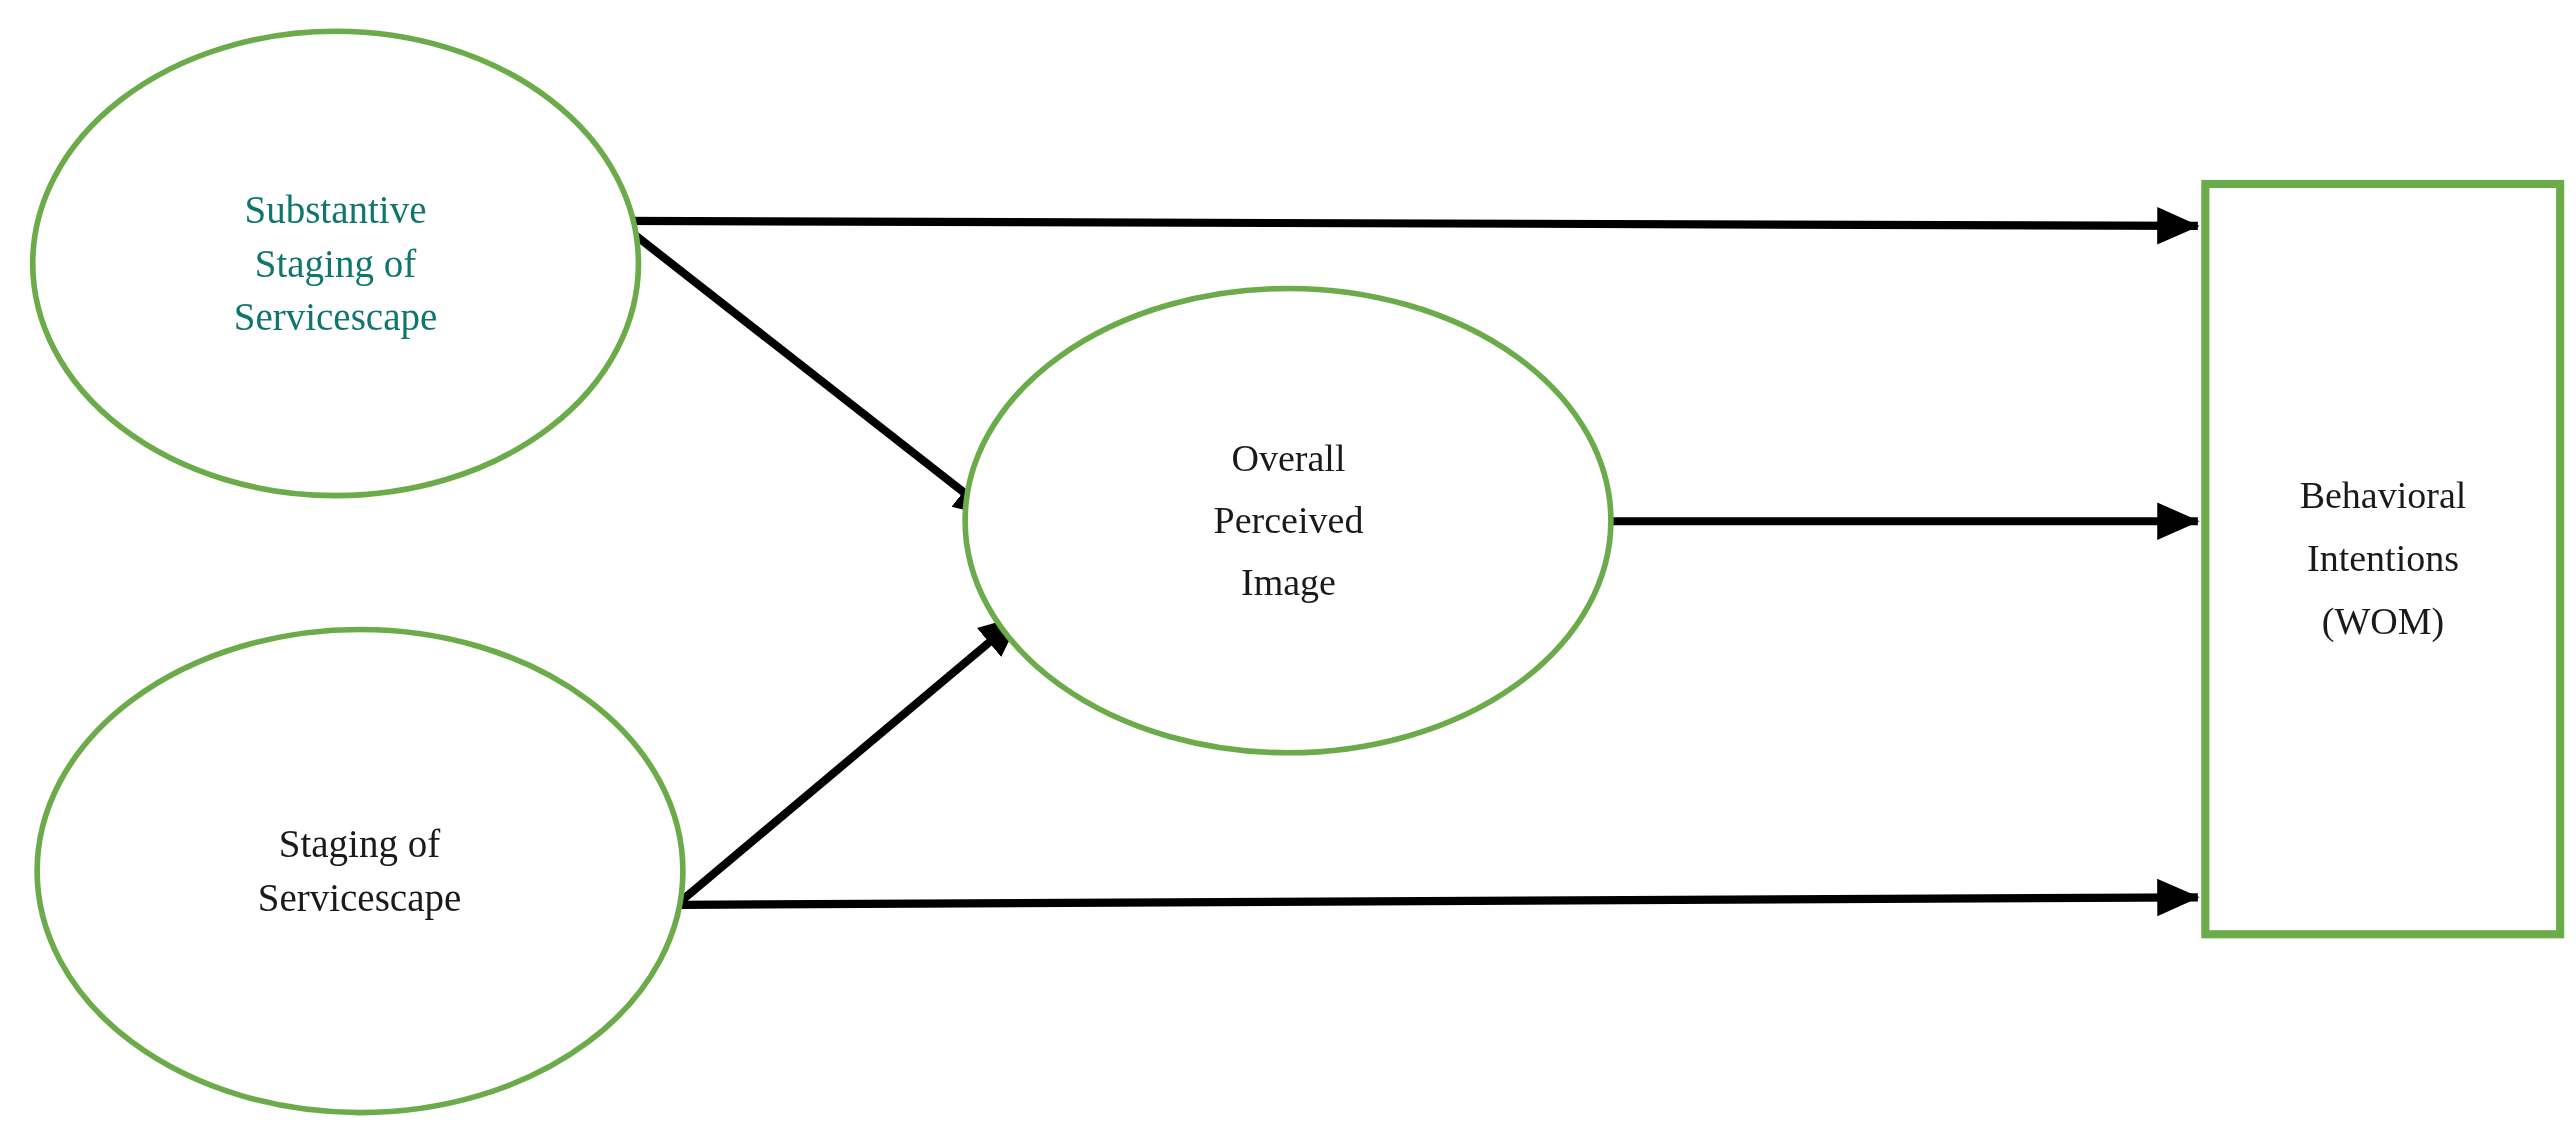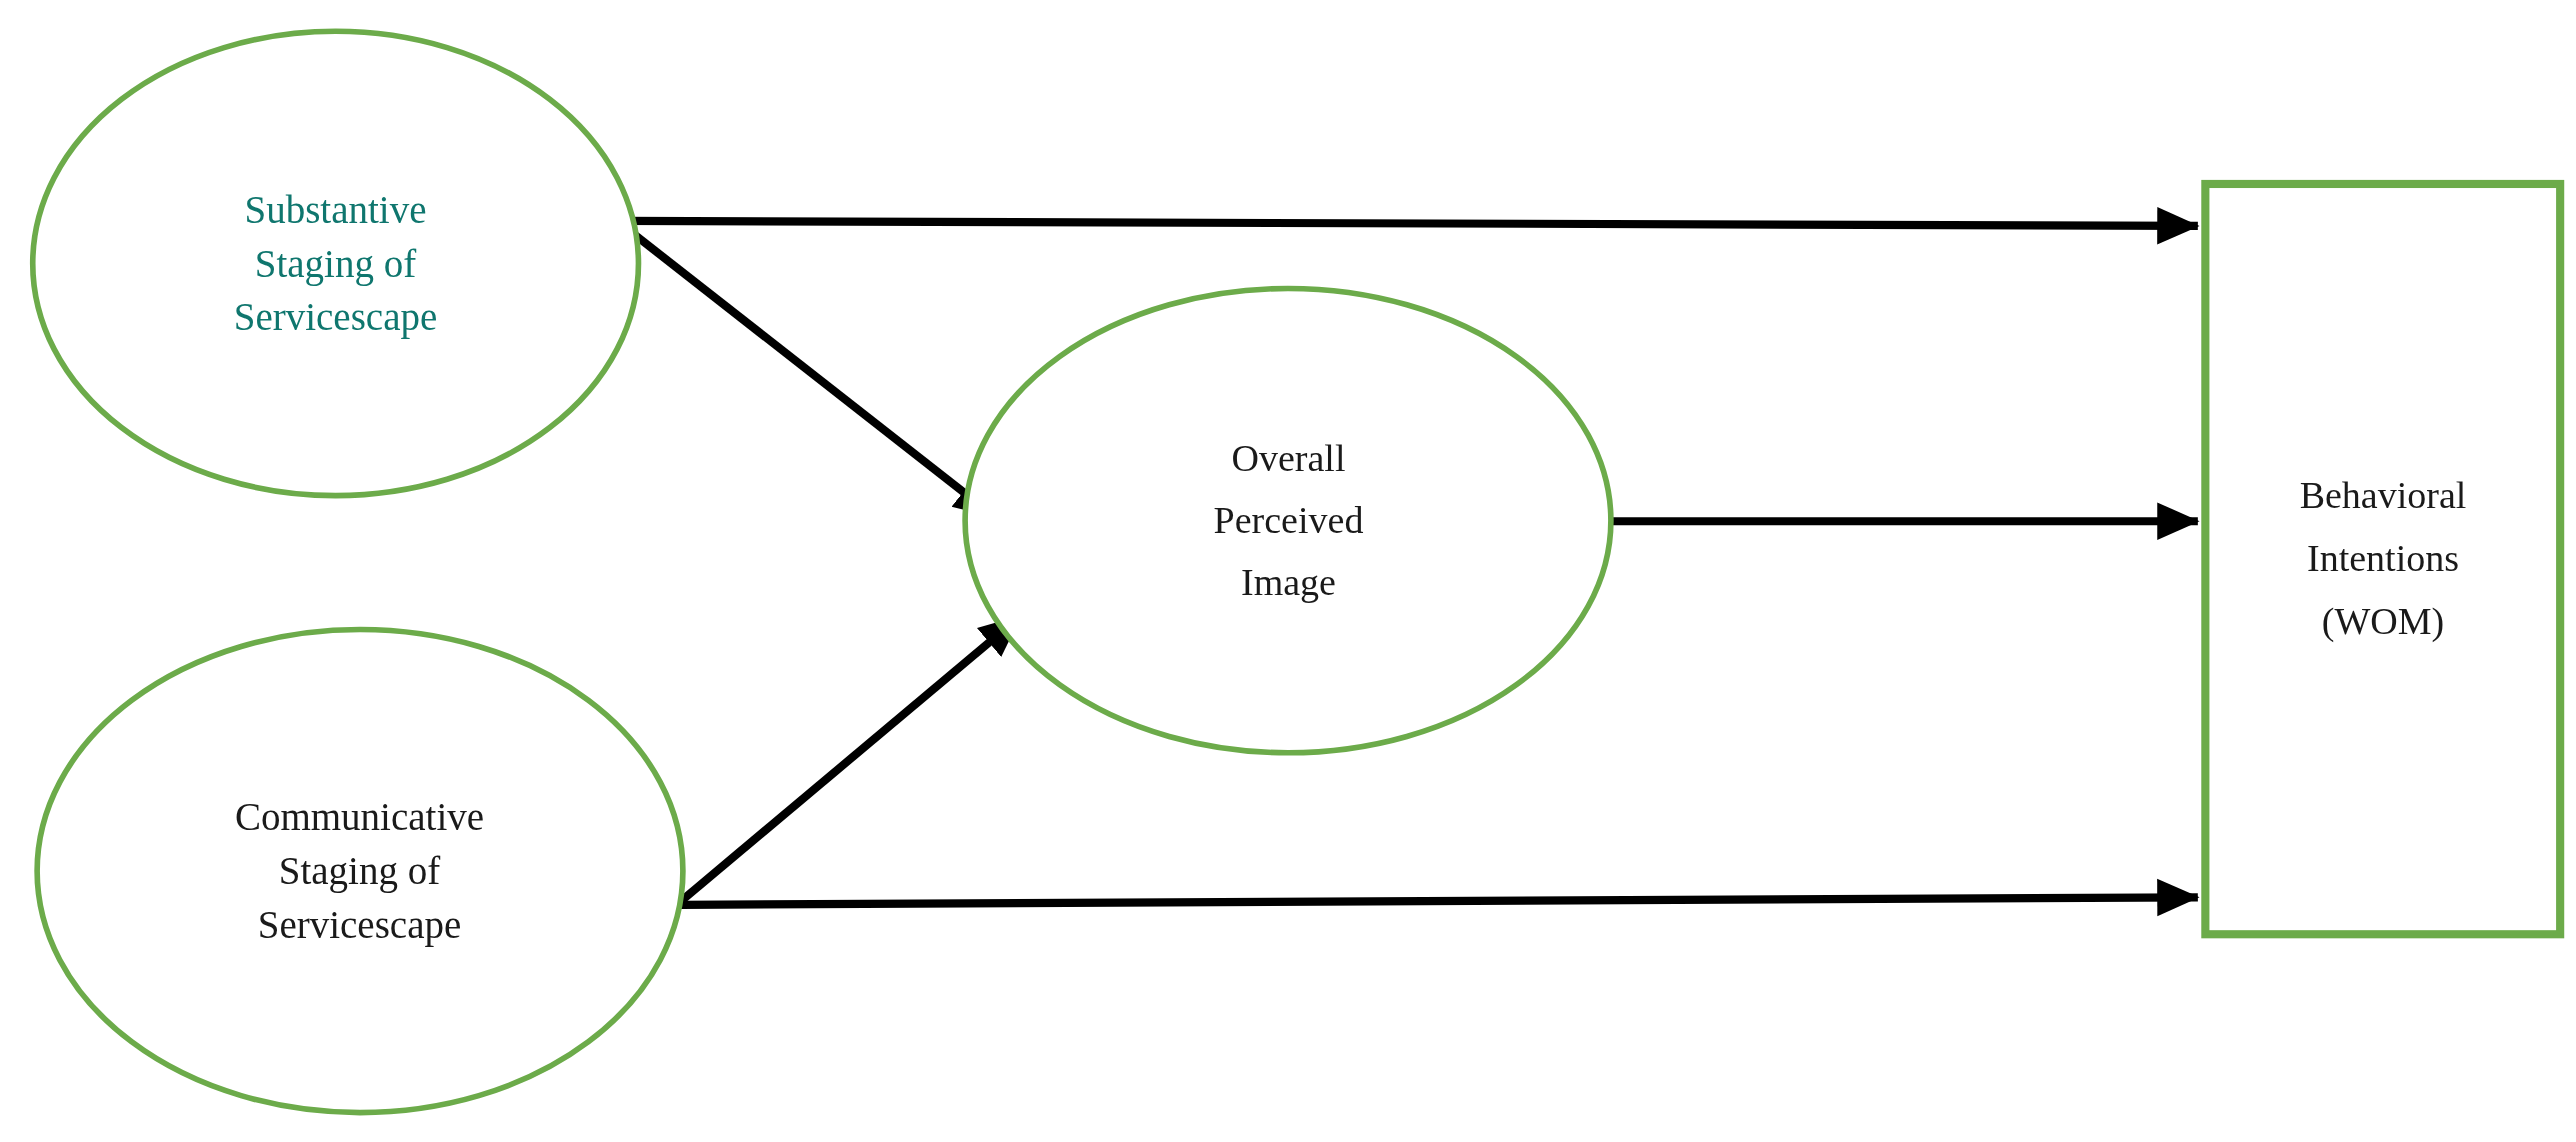--- a/index.html
+++ b/index.html
@@ -120,21 +120,20 @@
 
   </svg>
 
   <div id="label-substantive" class="node-label" style="color: #0f766e;">
     <span class="line">Substantive</span>
     <span class="line">Staging of</span>
     <span class="line">Servicescape</span>
   </div>
 
   <div id="label-communicative" class="node-label" style="color: rgb(26, 26, 26);">
-    <span class="line">Communicative</span>
     <span class="line">Staging of</span>
     <span class="line">Servicescape</span>
   </div>
 
   <div id="label-behavioral" class="node-label" style="color: rgb(26, 26, 26);">
     <span class="line">Behavioral</span>
     <span class="line">Intentions</span>
     <span class="line">(WOM)</span>
   </div>
 

